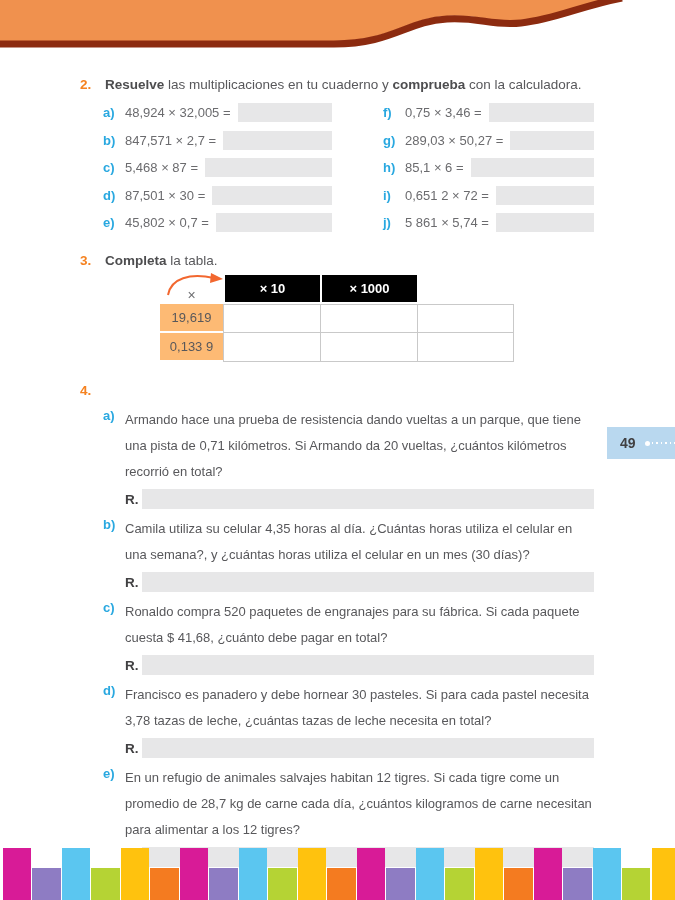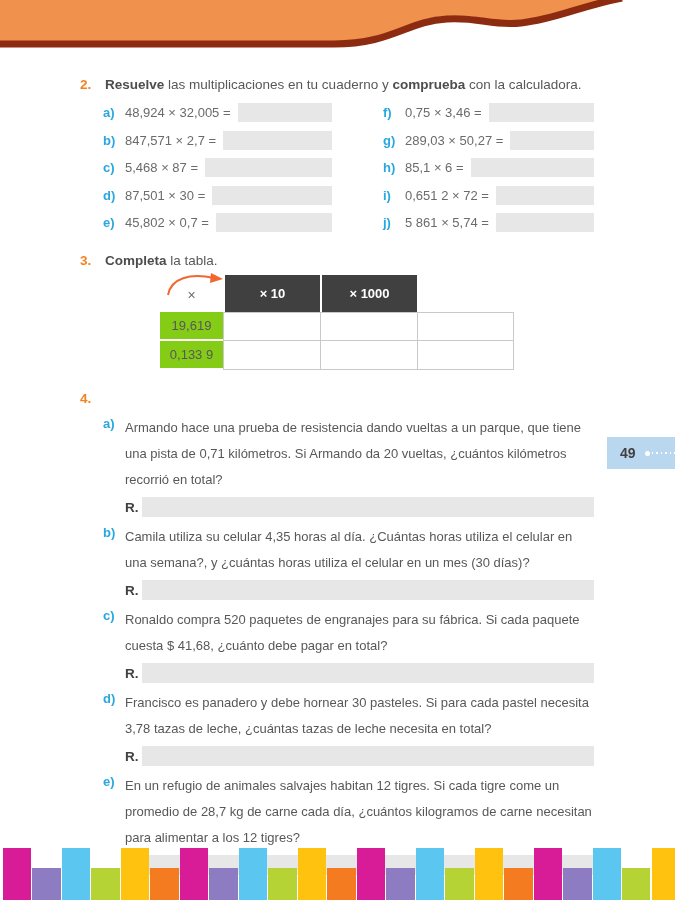--- a/index.html
+++ b/index.html
@@ -28,40 +28,40 @@
   .item-label{width:22px;flex:none;font-weight:bold;color:#29a8e0;}
   .item-expr{white-space:nowrap;margin-right:7px;color:#6b6b6e;}
   .item-box{flex:1;height:19px;background:#e7e7e8;}
   
   .mult-table{margin-left:160px;margin-top:5px;}
   .t-row{display:flex;}
   .t-corner{width:63px;height:29px;background:#fff;position:relative;
     display:flex;align-items:flex-end;justify-content:center;
     color:#6d6e71;font-size:14px;padding-bottom:1px;box-sizing:border-box;}
   .t-arrow{position:absolute;left:2px;top:-6px;}
-  .t-h{width:97px;height:37px;background:#404040;color:#fff;font-weight:bold;
+  .t-h{width:97px;height:27px;background:#000000;color:#fff;font-weight:bold;
     font-size:13px;display:flex;align-items:center;justify-content:center;
     border-left:2px solid #fff;box-sizing:border-box;}
-  .t-label{width:63px;height:29px;background:#84cc16;color:#58585b;font-size:13px;
+  .t-label{width:63px;height:29px;background:#fdba74;color:#58585b;font-size:13px;
     display:flex;align-items:center;justify-content:center;
     border-bottom:2px solid #fff;box-sizing:border-box;}
   .t-cell{width:97px;height:29px;background:#fff;box-sizing:border-box;
     border-left:1px solid #c9c9c9;border-bottom:1px solid #c9c9c9;}
   .t-cell:last-child{border-right:1px solid #c9c9c9;}
   .t-body-first .t-cell{border-top:1px solid #c9c9c9;}
   
   .problems{margin-left:103px;width:491px;}
   .prob{display:flex;margin-top:7px;}
   .prob-label{width:22px;flex:none;font-weight:bold;color:#29a8e0;font-size:13px;line-height:18px;}
   .prob-text{width:469px;font-size:13px;line-height:26px;color:#58585b;}
   .r-row{display:flex;align-items:center;margin-left:22px;margin-top:4px;}
   .r-label{width:17px;flex:none;font-weight:bold;color:#414042;font-size:13.5px;}
   .r-box{flex:1;height:20px;background:#e7e7e8;}
   
-  .page-badge{position:absolute;top:437px;left:607px;width:68px;height:32px;
+  .page-badge{position:absolute;top:427px;left:607px;width:68px;height:32px;
     background:#b9d8ef;display:flex;align-items:center;box-sizing:border-box;
     padding-left:13px;color:#414042;font-weight:bold;font-size:14px;}
   .badge-dot{width:5px;height:5px;border-radius:50%;background:#fff;margin-left:9px;flex:none;}
   .badge-dots{width:30px;height:2px;margin-left:2px;flex:none;
     background-image:repeating-linear-gradient(to right,#fff 0 1.5px,transparent 1.5px 4.5px);}
   
   .footer{position:absolute;bottom:0;left:0;width:675px;height:52px;
     display:flex;align-items:flex-end;gap:1.2px;padding-left:3px;overflow:hidden;}
   .bar{width:28.3px;flex:none;}
   .bar.tall{height:52px;}

